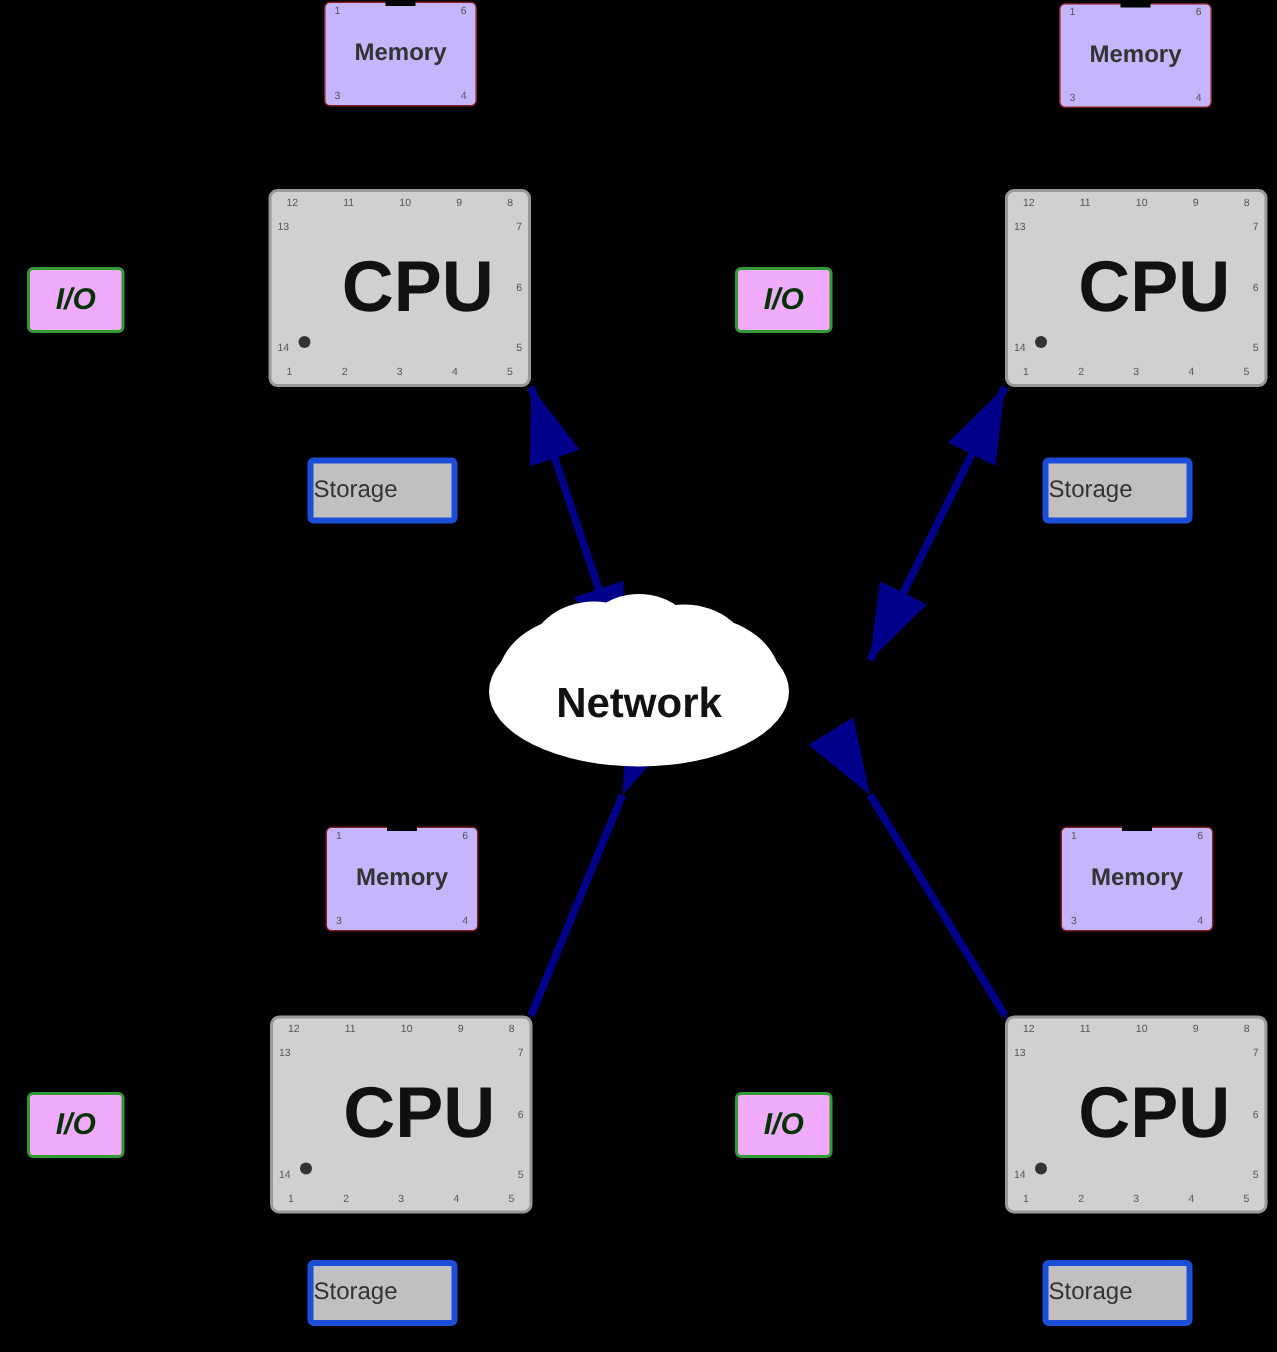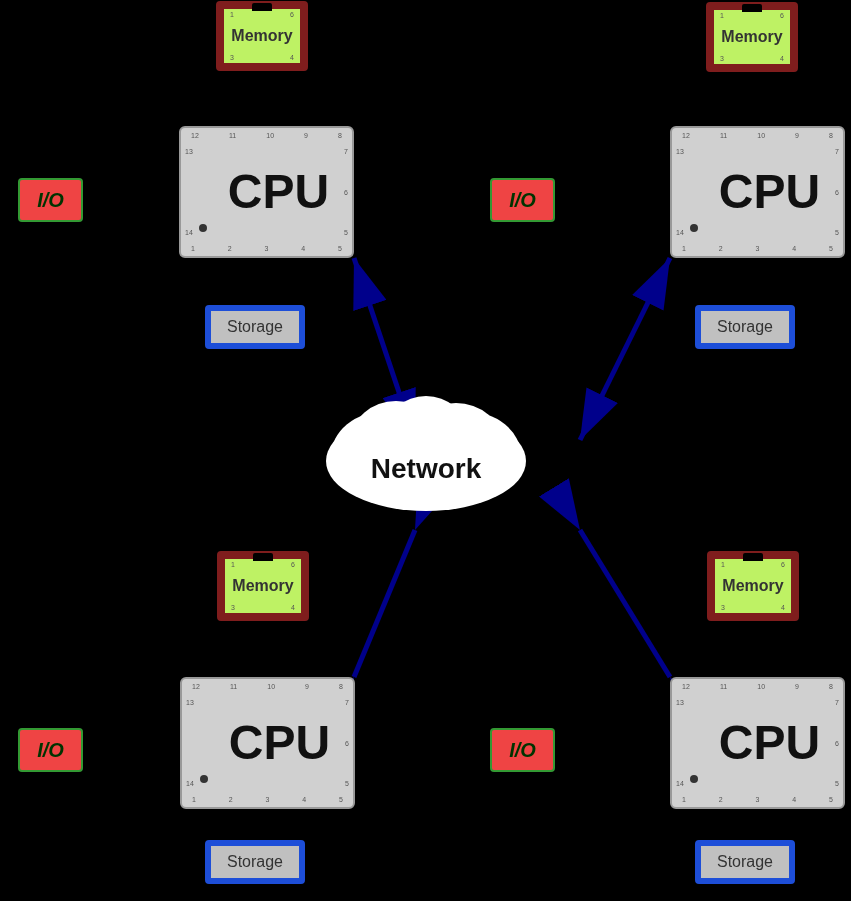--- a/index.html
+++ b/index.html
@@ -84,24 +84,24 @@
       bottom: 24px;
       left: 18px;
       width: 8px;
       height: 8px;
       background: #333;
       border-radius: 50%;
     }
 
     .memory-chip {
       position: absolute;
-      background: #bef264;
-      border: 8px solid #7f1d1d;
+      background: #c4b5fd;
+      border: 1px solid #7f1d1d;
       border-radius: 4px;
-      width: 92px;
+      width: 102px;
       height: 70px;
       display: flex;
       align-items: center;
       justify-content: center;
     }
 
     .memory-chip .mem-label {
       font-size: 16px;
       font-weight: bold;
       color: #333;
@@ -124,47 +124,46 @@
       color: #555;
     }
 
     .memory-chip .pin-tl { top: 2px; left: 6px; }
     .memory-chip .pin-tr { top: 2px; right: 6px; }
     .memory-chip .pin-bl { bottom: 2px; left: 6px; }
     .memory-chip .pin-br { bottom: 2px; right: 6px; }
 
     .io-box {
       position: absolute;
-      background: #ef4444;
+      background: #f0abfc;
       border: 2px solid #339933;
       border-radius: 4px;
       width: 65px;
       height: 44px;
       display: flex;
       align-items: center;
       justify-content: center;
     }
 
     .io-box .io-label {
       font-size: 20px;
       font-weight: bold;
       font-style: italic;
       color: #003300;
     }
 
     .storage-box {
       position: absolute;
       background: #c0c0c0;
-      border: 6px solid #1d4ed8;
+      border: 4px solid #1d4ed8;
       border-radius: 4px;
       width: 100px;
       height: 44px;
       display: flex;
       align-items: center;
-      justify-content: center;
     }
 
     .storage-box .storage-label {
       font-size: 16px;
       color: #333;
     }
 
     .network-cloud {
       position: absolute;
       left: 50%;

